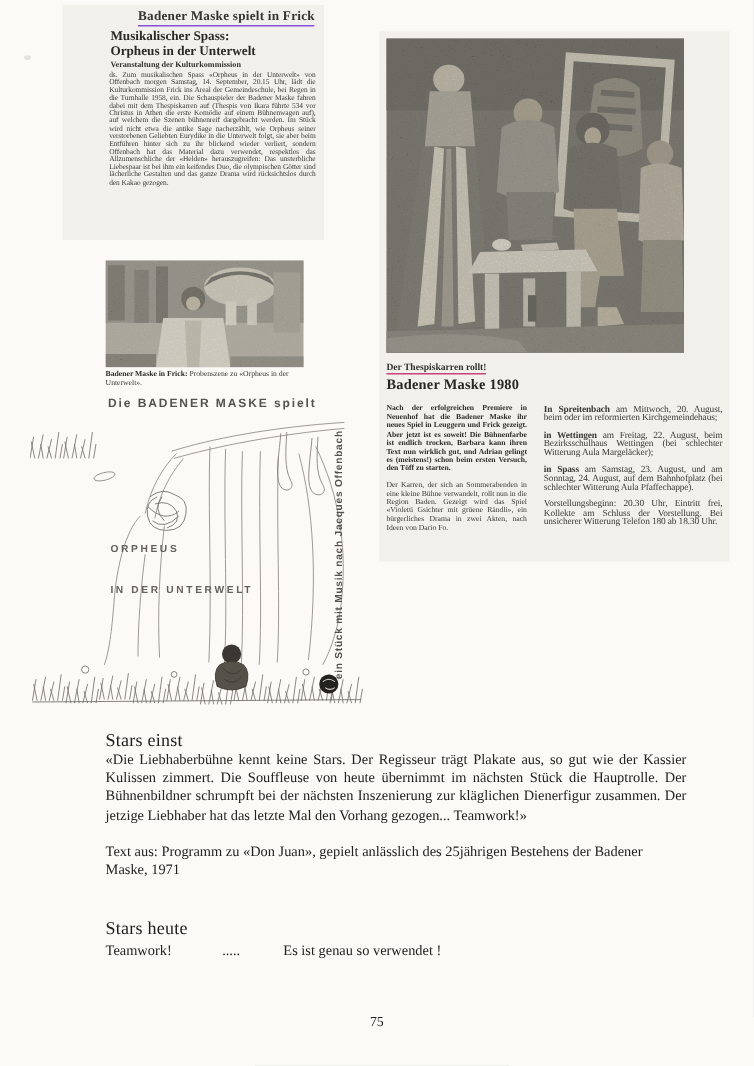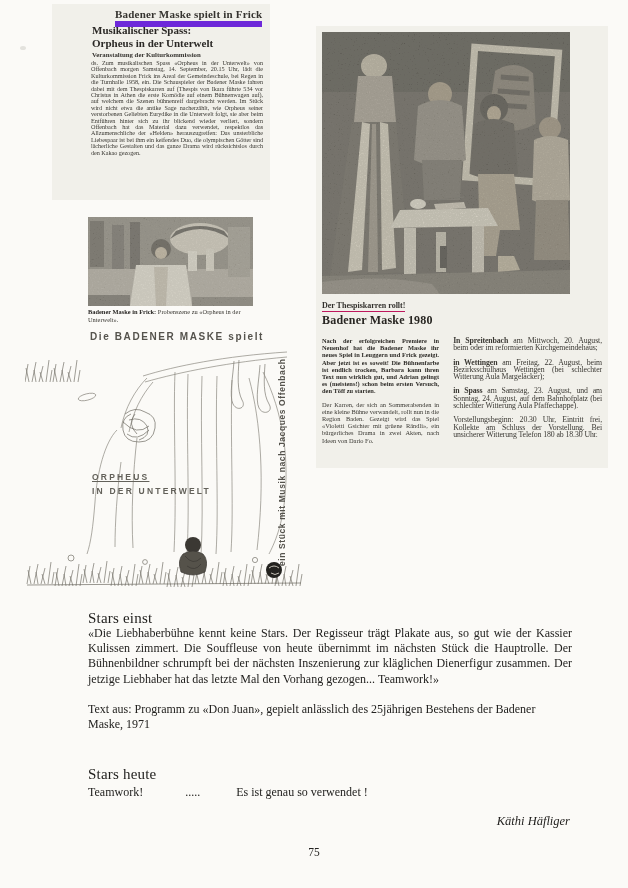--- a/index.html
+++ b/index.html
@@ -6,21 +6,21 @@
   #sheet{
     position:relative;width:628px;height:888px;margin:0 auto;
     background:#fbfaf7;overflow:hidden;
     font-family:"Liberation Serif",serif;color:#2e2c29;
   }
   .abs{position:absolute;}
   
   .clip-bg{background:#f1f0ea;}
   .np-header{
     font-size:11px;font-weight:bold;letter-spacing:.2px;
-    border-bottom:6px solid #6d28d9;padding-bottom:1px;color:#35332f;
+    border-bottom:1px solid #6d28d9;padding-bottom:1px;color:#35332f;
   }
   .np-title{font-size:11px;line-height:12.5px;font-weight:bold;color:#2b2926;}
   .np-sub{font-size:6.8px;font-weight:bold;color:#35332f;}
   .np-body{
     font-size:6.2px;line-height:6.4px;text-align:justify;
     color:#3a3833;letter-spacing:-.05px;
   }
   .np-caption{font-size:6.4px;line-height:7.6px;color:#3a3833;}
   .np-caption b{color:#2b2926;}
   
@@ -180,21 +180,21 @@
         <path d="M160 214 q8 10 16 2 M162 224 q8 6 14 -2" stroke="#3b3833"></path>
       </g>
 
       <g>
         <circle cx="249" cy="228" r="8" fill="#23221f" stroke="none"></circle>
         <path d="M244 226 q5 -4 10 0 M246 231 q4 3 8 0" stroke="#d8d4c8" stroke-width="0.9"></path>
       </g>
     </svg>
   </div>
 
-  <div class="abs poster-word" style="left:92px;top:472px;text-decoration:underline;">ORPHEUS</div>
+  <div class="abs poster-word" style="left:92px;top:452px;">ORPHEUS</div>
   <div class="abs poster-word" style="left:92px;top:486px;">IN DER UNTERWELT</div>
   <div class="abs poster-vertical" style="left:277px;top:388px;height:178px;">ein Stück mit Musik nach Jacques Offenbach</div>
 
   <div class="abs" style="left:322px;top:32px;width:248px;height:262px;">
     <svg width="248" height="262" viewBox="0 0 248 262" xmlns="http://www.w3.org/2000/svg">
       <rect width="248" height="262" fill="#46433b"></rect>
       <rect width="248" height="60" fill="#35332c"></rect>
 
       <g transform="rotate(4 190 85)">
         <rect x="148" y="18" width="84" height="130" fill="none" stroke="#cbc4ae" stroke-width="7"></rect>
@@ -259,16 +259,15 @@
   <div class="abs book-quote" style="left:88px;top:626px;width:484px;">«Die Liebhaberbühne kennt keine Stars. Der Regisseur trägt Plakate aus, so gut wie der Kassier Kulissen zimmert. Die Souffleuse von heute übernimmt im nächsten Stück die Hauptrolle. Der Bühnenbildner schrumpft bei der nächsten Inszenierung zur kläglichen Dienerfigur zusammen. Der jetzige Liebhaber hat das letzte Mal den Vorhang gezogen... Teamwork!»</div>
   <div class="abs book-src" style="left:88px;top:702px;width:484px;">Text aus: Programm zu «Don Juan», gepielt anlässlich des 25jährigen Bestehens der Badener Maske, 1971</div>
   <div class="abs book-h" style="left:88px;top:750px;">Stars heute</div>
 
   <div class="abs book-line" style="left:88px;top:785px;width:484px;">
     <span>Teamwork!</span>
     <span class="g1">.....</span>
     <span class="g2">Es ist genau so verwendet !</span>
   </div>
 
-  <div class="abs signature" style="left:370px;top:814px;width:200px;">Käthi Häfliger</div>
   <div class="abs pageno" style="left:264px;top:846px;width:100px;">75</div>
 
 </div>
 
 </body></html>

